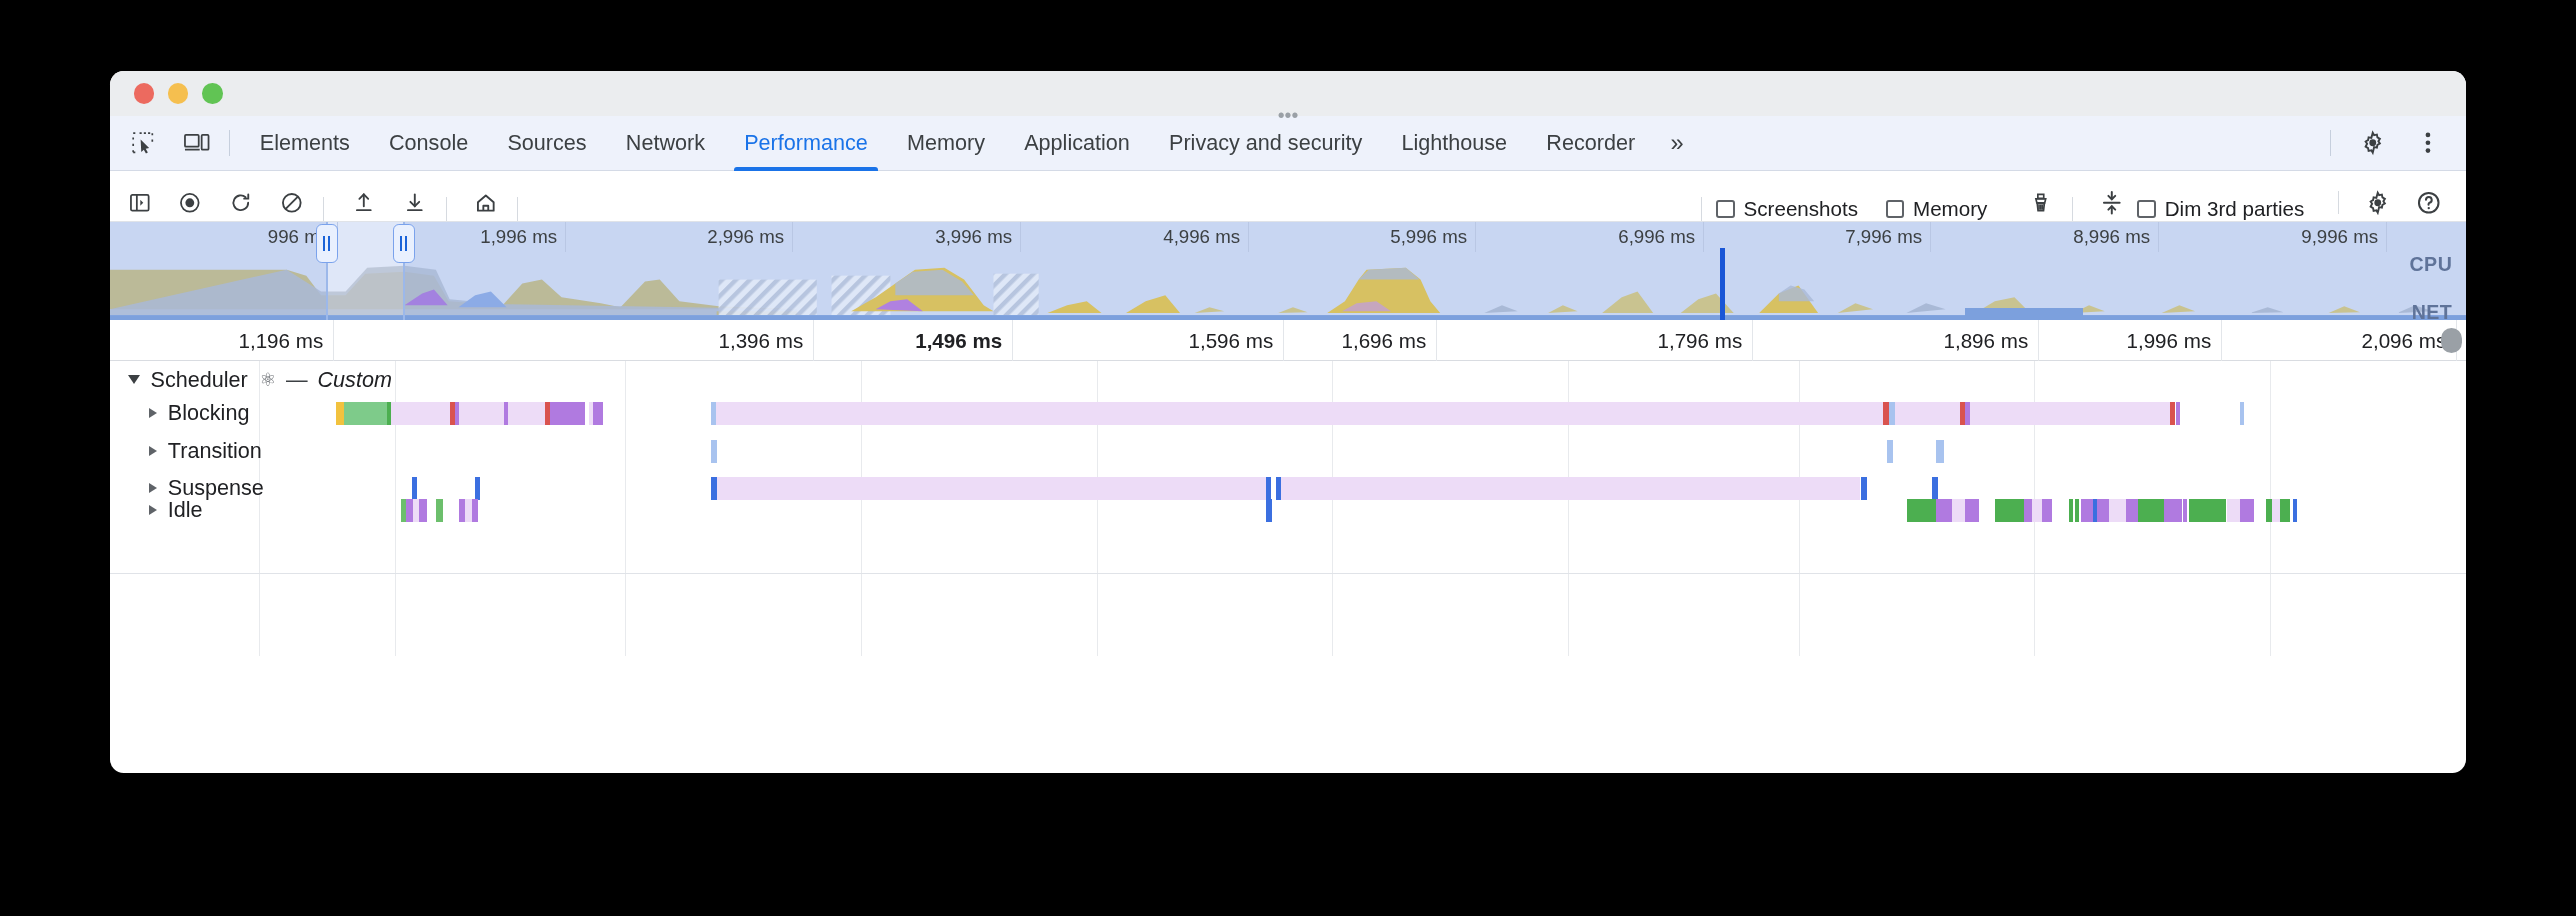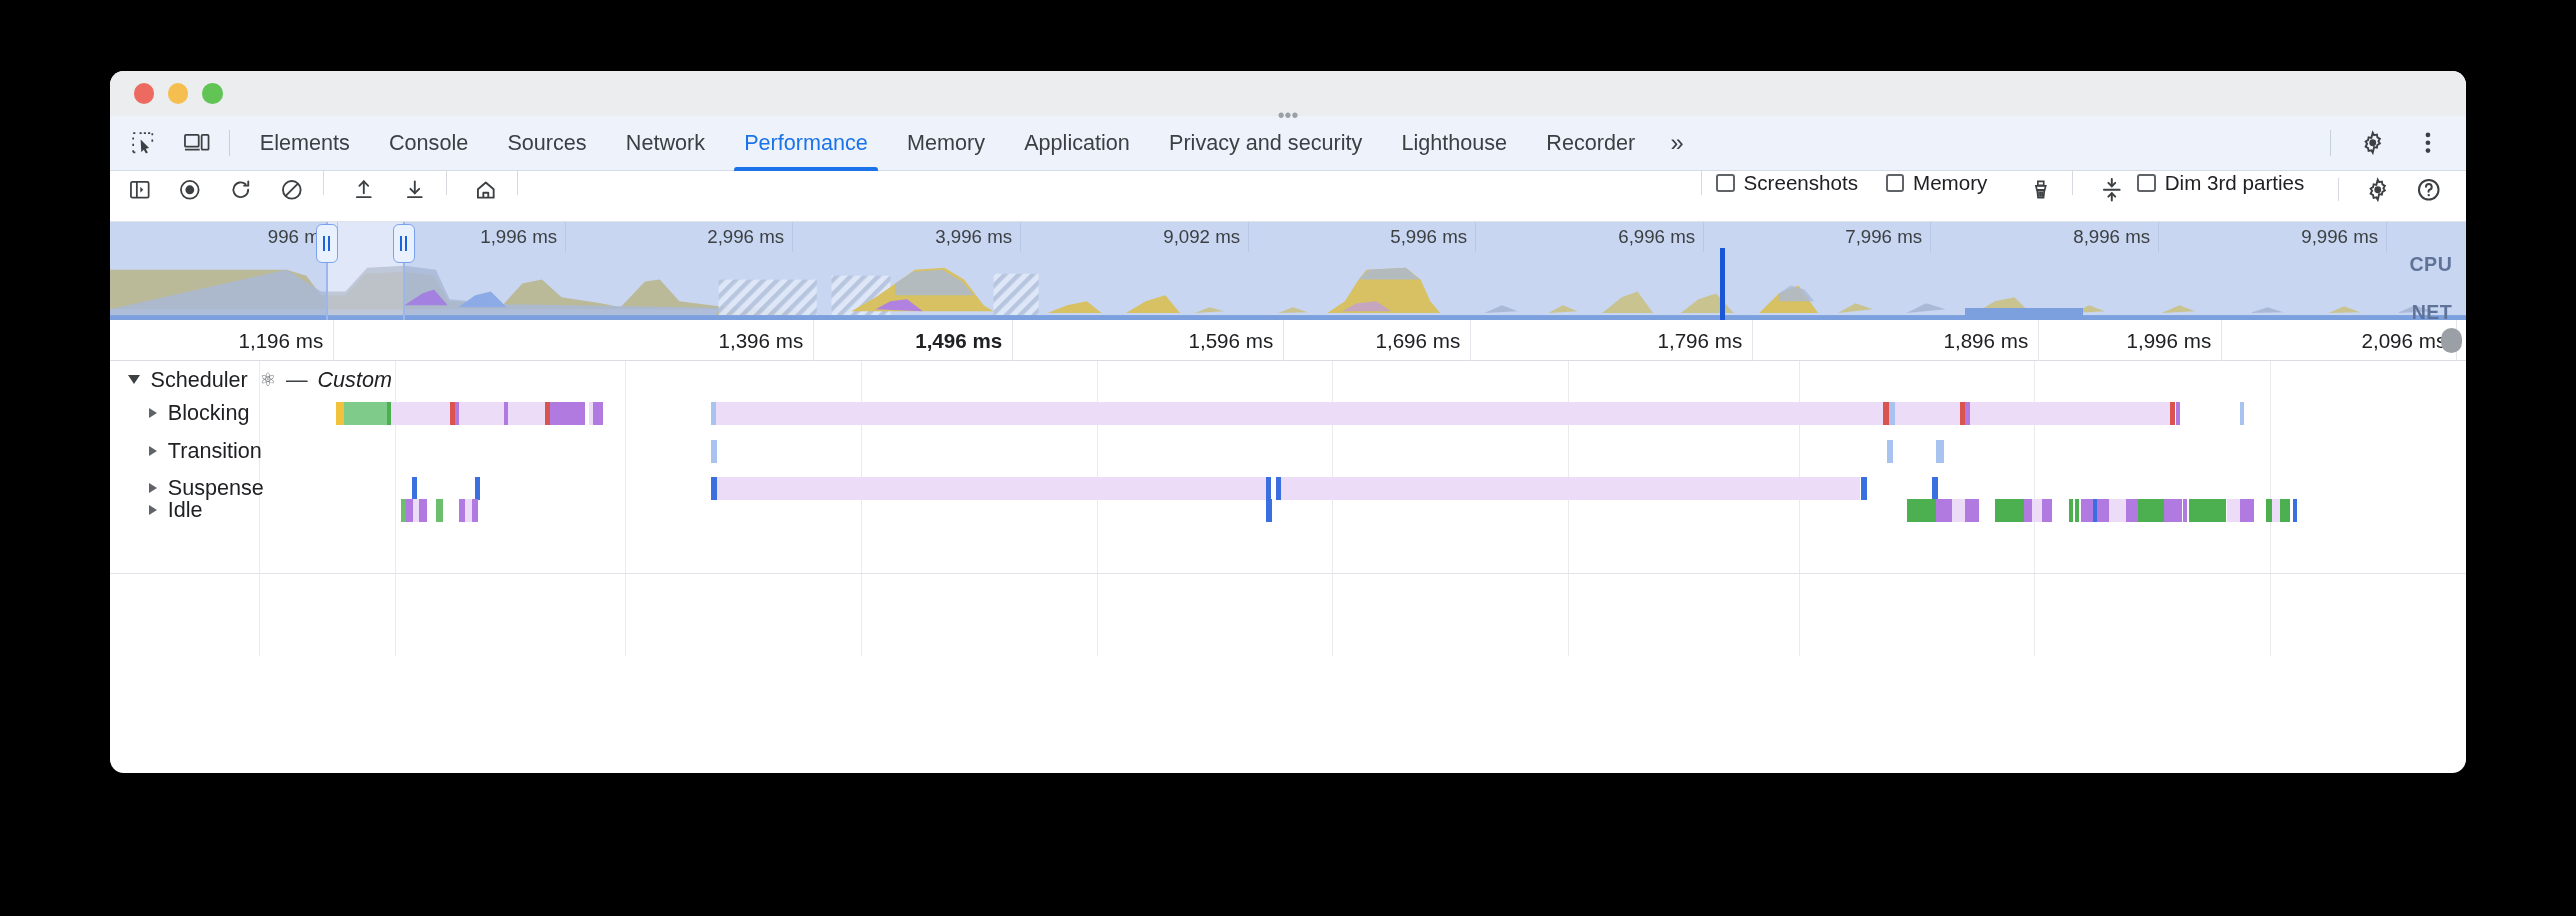--- a/index.html
+++ b/index.html
@@ -50,21 +50,21 @@
   .tab.active::after {
     content: ""; position: absolute; left: 9.8px; right: 9.8px; bottom: 0;
     height: 3.9px; background: #1a73e8; border-radius: 2.9px 2.9px 0 0;
   }
   .tab.more { font-size: 23.6px; color: #3c4043; padding: 0 15.7px; }
   #tabbar-right { margin-left: auto; display: flex; align-items: center; padding-right: 15.7px; }
 
   
   #toolbar {
     height: 51px; background: #fff;
-    display: flex; align-items: flex-start;
+    display: flex; align-items: flex-end;
     border-bottom: 1px solid #e0e3e8;
   }
   .tl-icon {
     width: 43px; height: 37px; margin-left: 7.9px;
     display: flex; align-items: center; justify-content: center; color: #3c4043;
   }
   .tl-sep { width: 1px; height: 23.6px; background: #d6dae0; margin: 0 9.8px; }
   .chk-group { display: flex; align-items: center; margin-left: 3.9px; }
   .chk-box {
     width: 18.7px; height: 18.7px; border: 2px solid #5f6368; border-radius: 2.9px;
@@ -376,21 +376,21 @@
     <div id="ov-dim-right" style="left:295px; right:0;"></div>
 
     <div class="ov-edge" style="left:216px;"></div>
     <div class="ov-edge" style="left:293px;"></div>
 
     <div id="ov-ruler">
         <div class="ov-tick" style="left: 0px; width: 228px;">996 ms</div>
         <div class="ov-tick" style="left: 228px; width: 228px;">1,996 ms</div>
         <div class="ov-tick" style="left: 455px; width: 228px;">2,996 ms</div>
         <div class="ov-tick" style="left: 683px; width: 228px;">3,996 ms</div>
-        <div class="ov-tick" style="left: 911px; width: 228px;">9,092 ms</div>
+        <div class="ov-tick" style="left: 911px; width: 228px;">4,996 ms</div>
         <div class="ov-tick" style="left: 1138px; width: 228px;">5,996 ms</div>
         <div class="ov-tick" style="left: 1366px; width: 228px;">6,996 ms</div>
         <div class="ov-tick" style="left: 1593px; width: 228px;">7,996 ms</div>
         <div class="ov-tick" style="left: 1821px; width: 228px;">8,996 ms</div>
         <div class="ov-tick" style="left: 2049px; width: 228px;">9,996 ms</div>
       </div>
 
     <div class="ov-handle" style="left:206px;">
         <i></i>
         <i></i>
@@ -405,21 +405,21 @@
     <div class="ov-label" style="top:31px;">CPU</div>
     <div class="ov-label" style="top:79px;">NET</div>
   </div>
 
   <div id="detail-ruler">
       <div class="dt-tick" style="left: 2346px; width: 235px;">2</div>
       <div class="dt-tick" style="left: 2112px; width: 235px;">2,096 ms</div>
       <div class="dt-tick" style="left: 1877px; width: 235px;">1,996 ms</div>
       <div class="dt-tick" style="left: 1694px; width: 235px;">1,896 ms</div>
       <div class="dt-tick" style="left: 1408px; width: 235px;">1,796 ms</div>
-      <div class="dt-tick" style="left: 1173px; width: 188px;">1,696 ms</div>
+      <div class="dt-tick" style="left: 1139px; width: 188px;">1,696 ms</div>
       <div class="dt-tick" style="left: 939px; width: 235px;">1,596 ms</div>
       <div class="dt-tick" style="left: 668px; width: 235px; font-weight: bold;">1,496 ms</div>
       <div class="dt-tick" style="left: 469px; width: 235px;">1,396 ms</div>
       <div class="dt-tick" style="left: 0px; width: 224px;">1,196 ms</div>
     <div id="scroll-thumb"></div>
   </div>
   <div id="grip">•••</div>
 
   <div id="flame">
     <div id="name-divider" style="left:149px;"></div>

